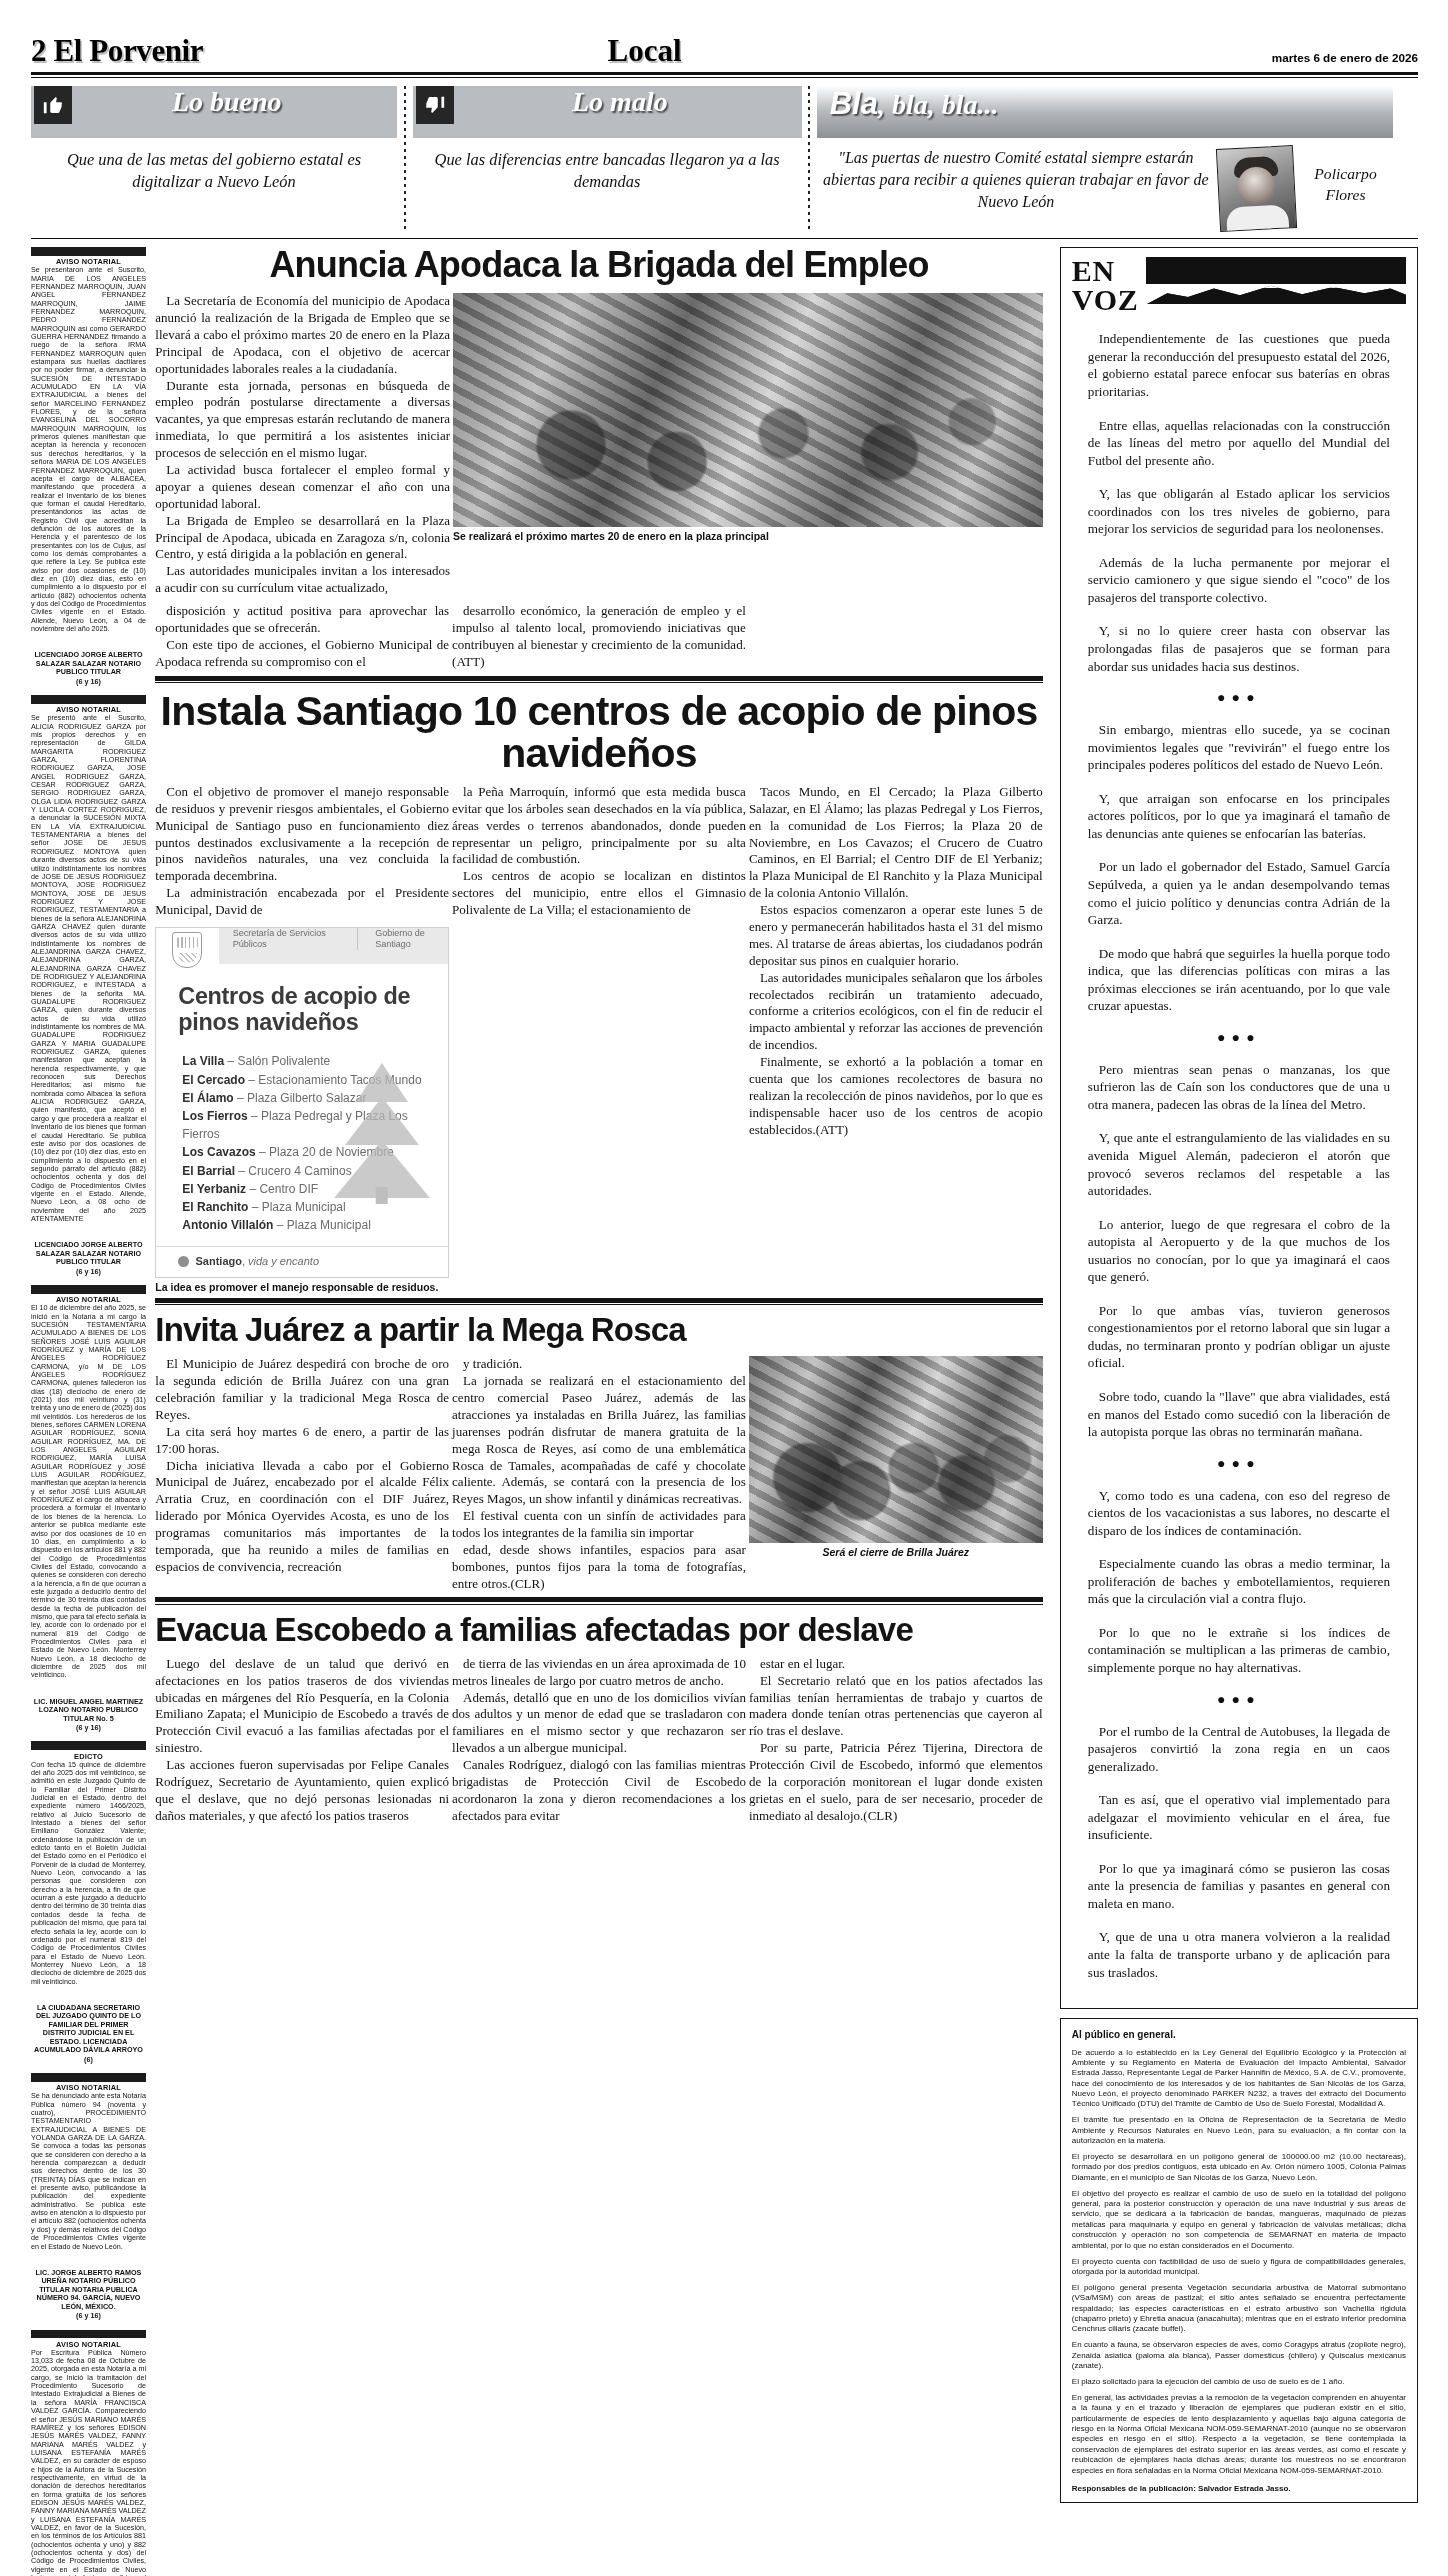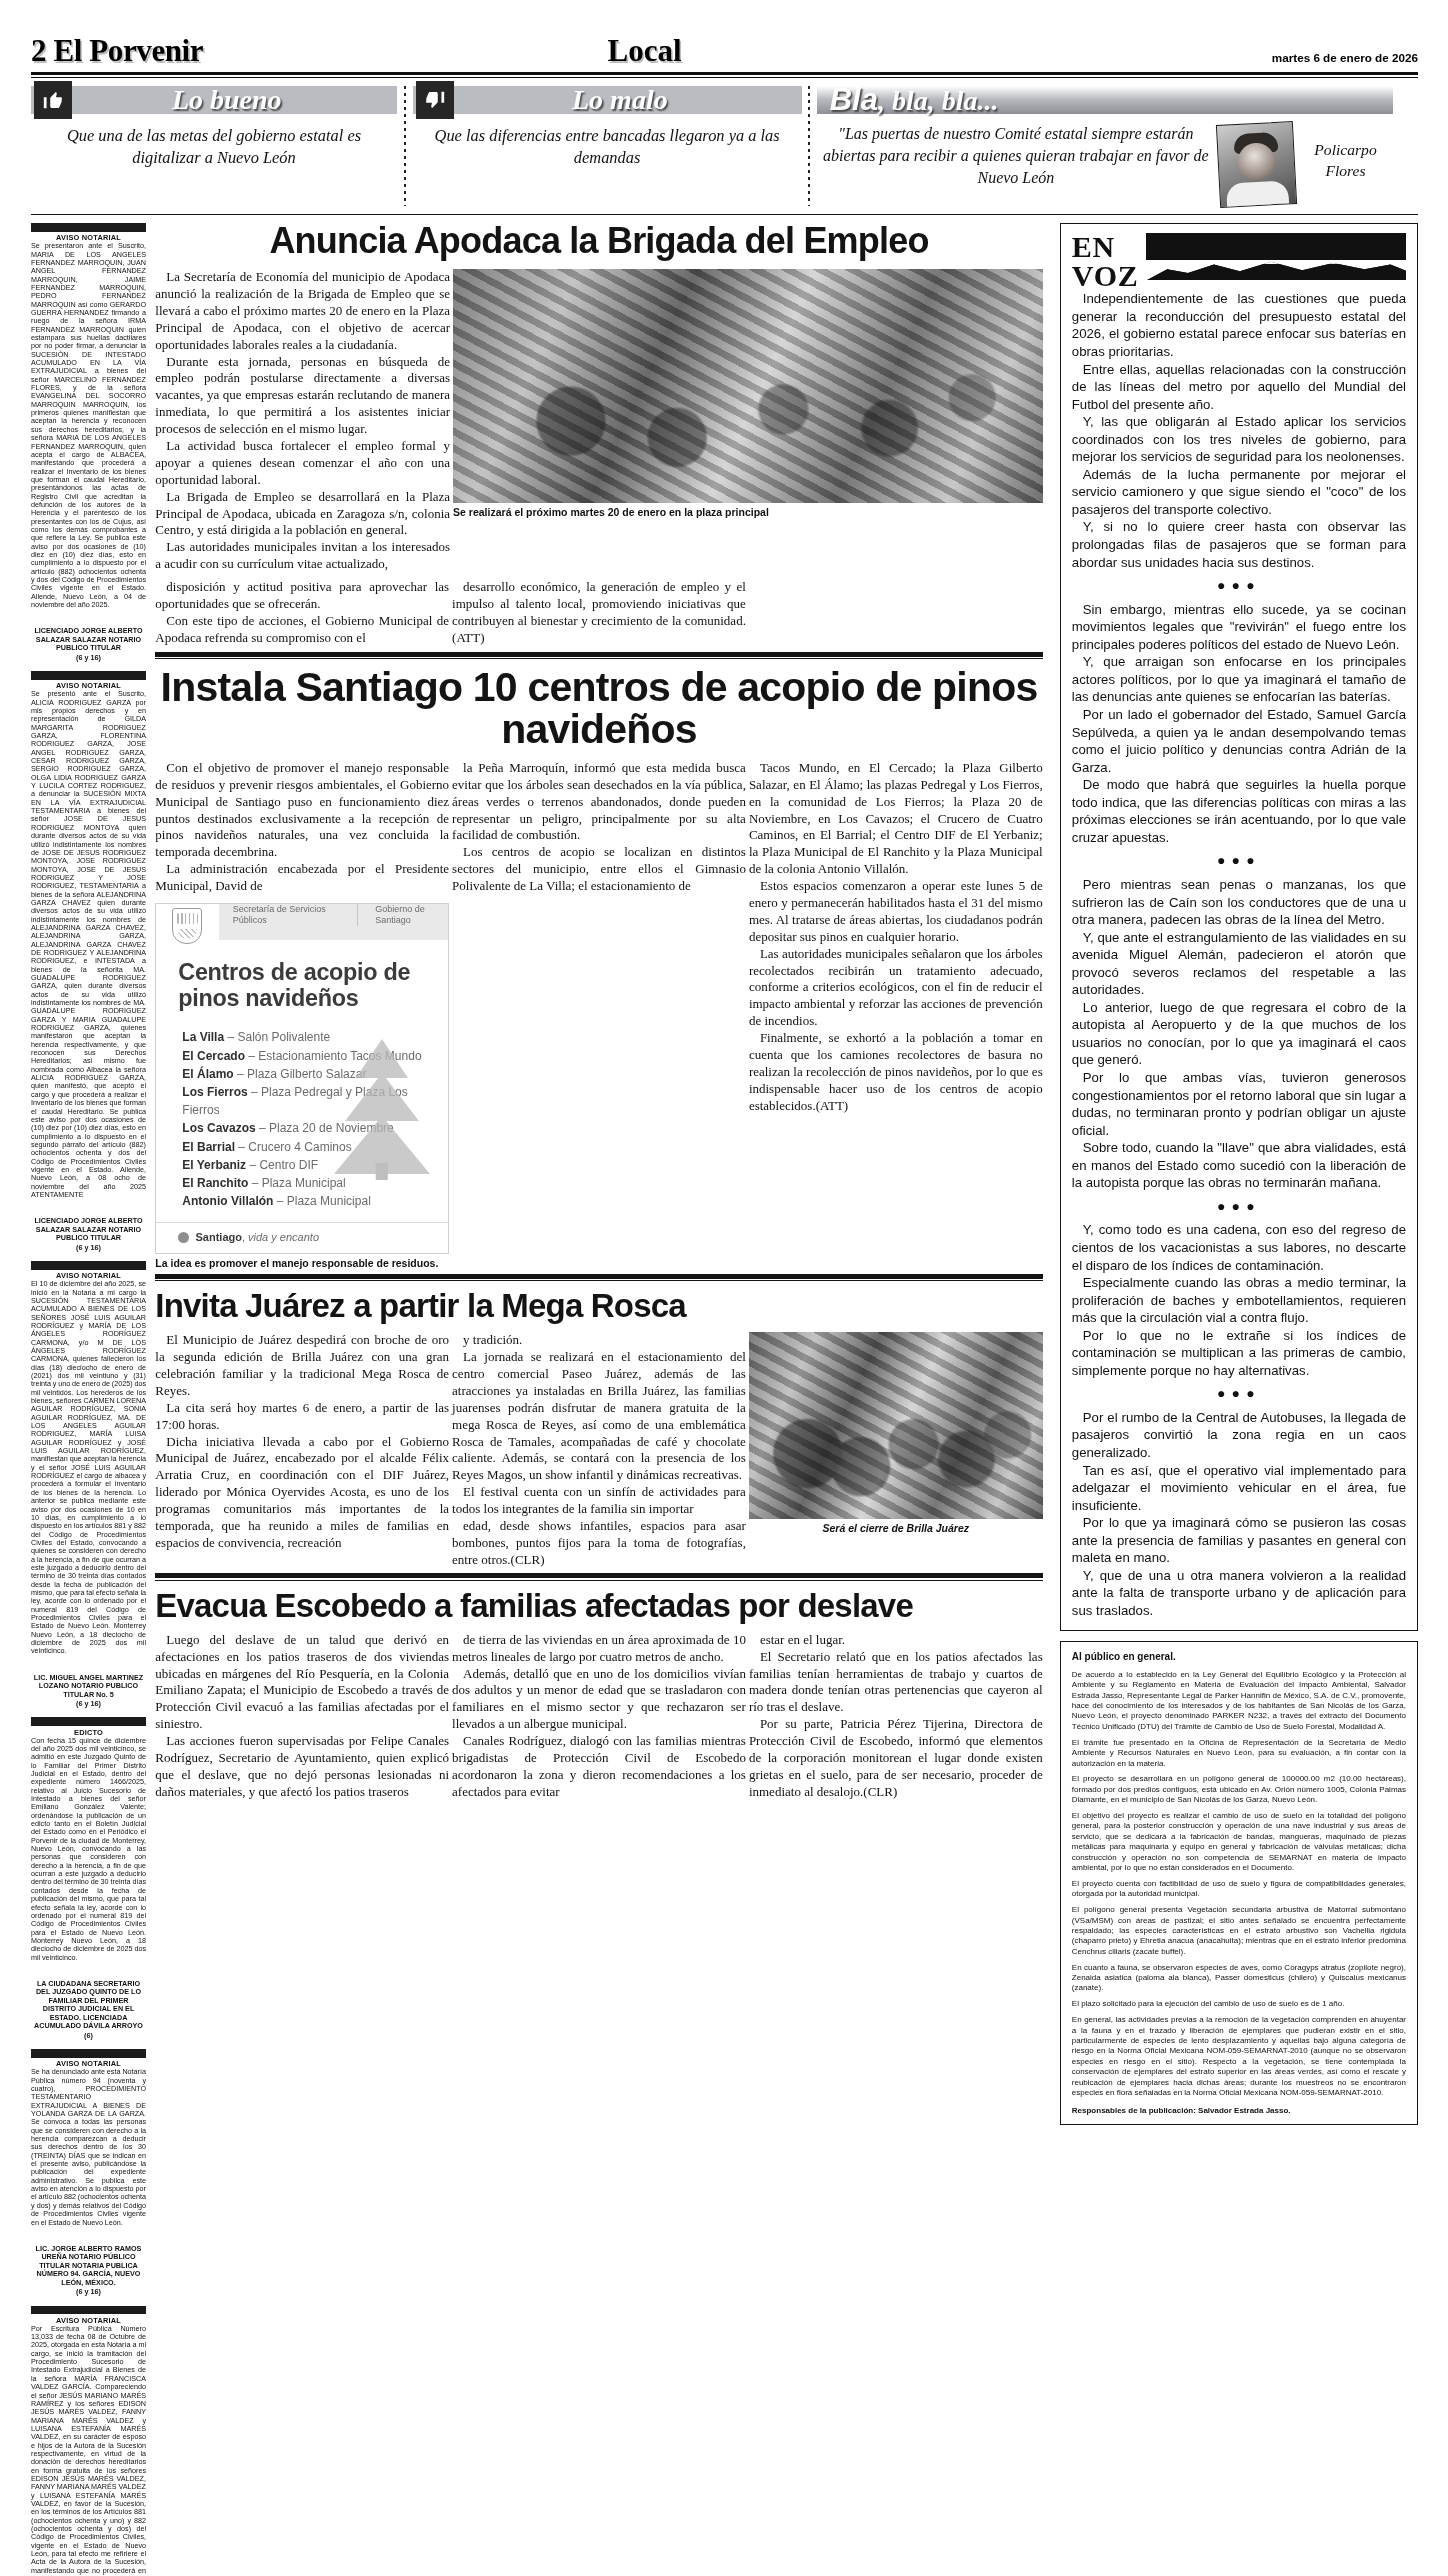--- a/index.html
+++ b/index.html
@@ -24,21 +24,21 @@
   
   .panels{display:flex;margin:7.8px 31px 0 31px;align-items:stretch;}
   .panel{position:relative;box-sizing:border-box;}
   .panel.p1{width:366px;}
   .panel.p2{width:389px;}
   .panel.p3{width:576px;}
   .vdot{width:15.6px;display:flex;justify-content:center;}
   .vdot i{display:block;width:2.3px;height:100%;background-image:linear-gradient(to bottom,#222 50%,transparent 50%);
     background-size:2.3px 7px;background-repeat:repeat-y;}
 
-  .panel-hd{height:28px;background:#b9bcc1;display:flex;align-items:center;}
+  .panel-hd{height:52px;background:#b9bcc1;display:flex;}
   .panel-hd.grad{background:linear-gradient(to bottom,#ffffff 0%,#b6b9be 48%,#8d9095 100%);}
   .thumb-box{width:38px;height:38px;background:#262626;margin-left:3.1px;display:flex;align-items:center;justify-content:center;
     color:#fff;font-size:22px;line-height:1;}
   .panel-title{flex:1;text-align:center;font-family:"Liberation Serif",serif;font-style:italic;font-weight:bold;
     font-size:28px;color:#fff;text-shadow:1.6px 1.6px 1.6px #4a4a4a; padding-right:15.6px;}
   .panel-title.blatitle{text-align:left;padding-left:12.5px;font-style:normal;}
   .panel-title .bla1{font-family:"Liberation Sans",sans-serif;font-weight:bold;font-style:italic;font-size:31px;}
   .panel-title .bla2{font-family:"Liberation Serif",serif;font-style:italic;font-weight:bold;font-size:28px;}
   .panel-body{font-family:"Liberation Serif",serif;font-style:italic;font-size:16.4px;line-height:1.32;text-align:center;
     padding:11px 7.8px 0 7.8px;}
@@ -128,21 +128,21 @@
   
   .envoz{border:1.6px solid #141414;padding:9.3px 11px 11px 11px;}
   .envoz-head{display:flex;align-items:flex-start;gap:7.8px;}
   .envoz-title{font-family:"Liberation Serif",serif;font-weight:bold;font-size:30px;line-height:.95;letter-spacing:0.8px;}
   .envoz-art{flex:1;height:47px;position:relative;overflow:hidden;}
   .envoz-art .sky{position:absolute;left:0;right:0;top:0;height:26.5px;background:#111;}
   .envoz-art .mount{position:absolute;left:0;right:0;bottom:0;height:26.5px;
     background:linear-gradient(to bottom,#fff 0,#fff 40%,#111 40%,#111 100%);
     clip-path:polygon(0 100%,8% 58%,16% 72%,26% 40%,36% 66%,48% 30%,60% 62%,72% 34%,84% 58%,94% 40%,100% 64%,100% 100%);
     background-color:#111;}
-  .envoz p{margin:0;font-family:Liberation Sans, sans-serif;font-size:13.2px;line-height:1.33;text-align:justify;text-indent:11px;
+  .envoz p{margin:16px;font-family:Liberation Serif, serif;font-size:13.2px;line-height:1.33;text-align:justify;text-indent:11px;
     hyphens:auto;}
   .sep-dots{text-align:center;letter-spacing:6.2px;font-size:14px;line-height:1;margin:7.8px 0;color:#111;}
 
   
   .adbox{border:1.6px solid #141414;padding:9.3px 11px;margin-top:9.3px;}
   .adbox h5{margin:0 0 7.8px 0;font-family:"Liberation Sans",sans-serif;font-size:10px;font-weight:bold;}
   .adbox p{margin:0 0 5.5px 0;font-family:"Liberation Sans",sans-serif;font-size:8px;line-height:1.3;text-align:justify;hyphens:auto;}
   .adbox .sign{font-weight:bold;font-size:8px;font-family:"Liberation Sans",sans-serif;margin-top:7.8px;}
 </style>
 </head>

